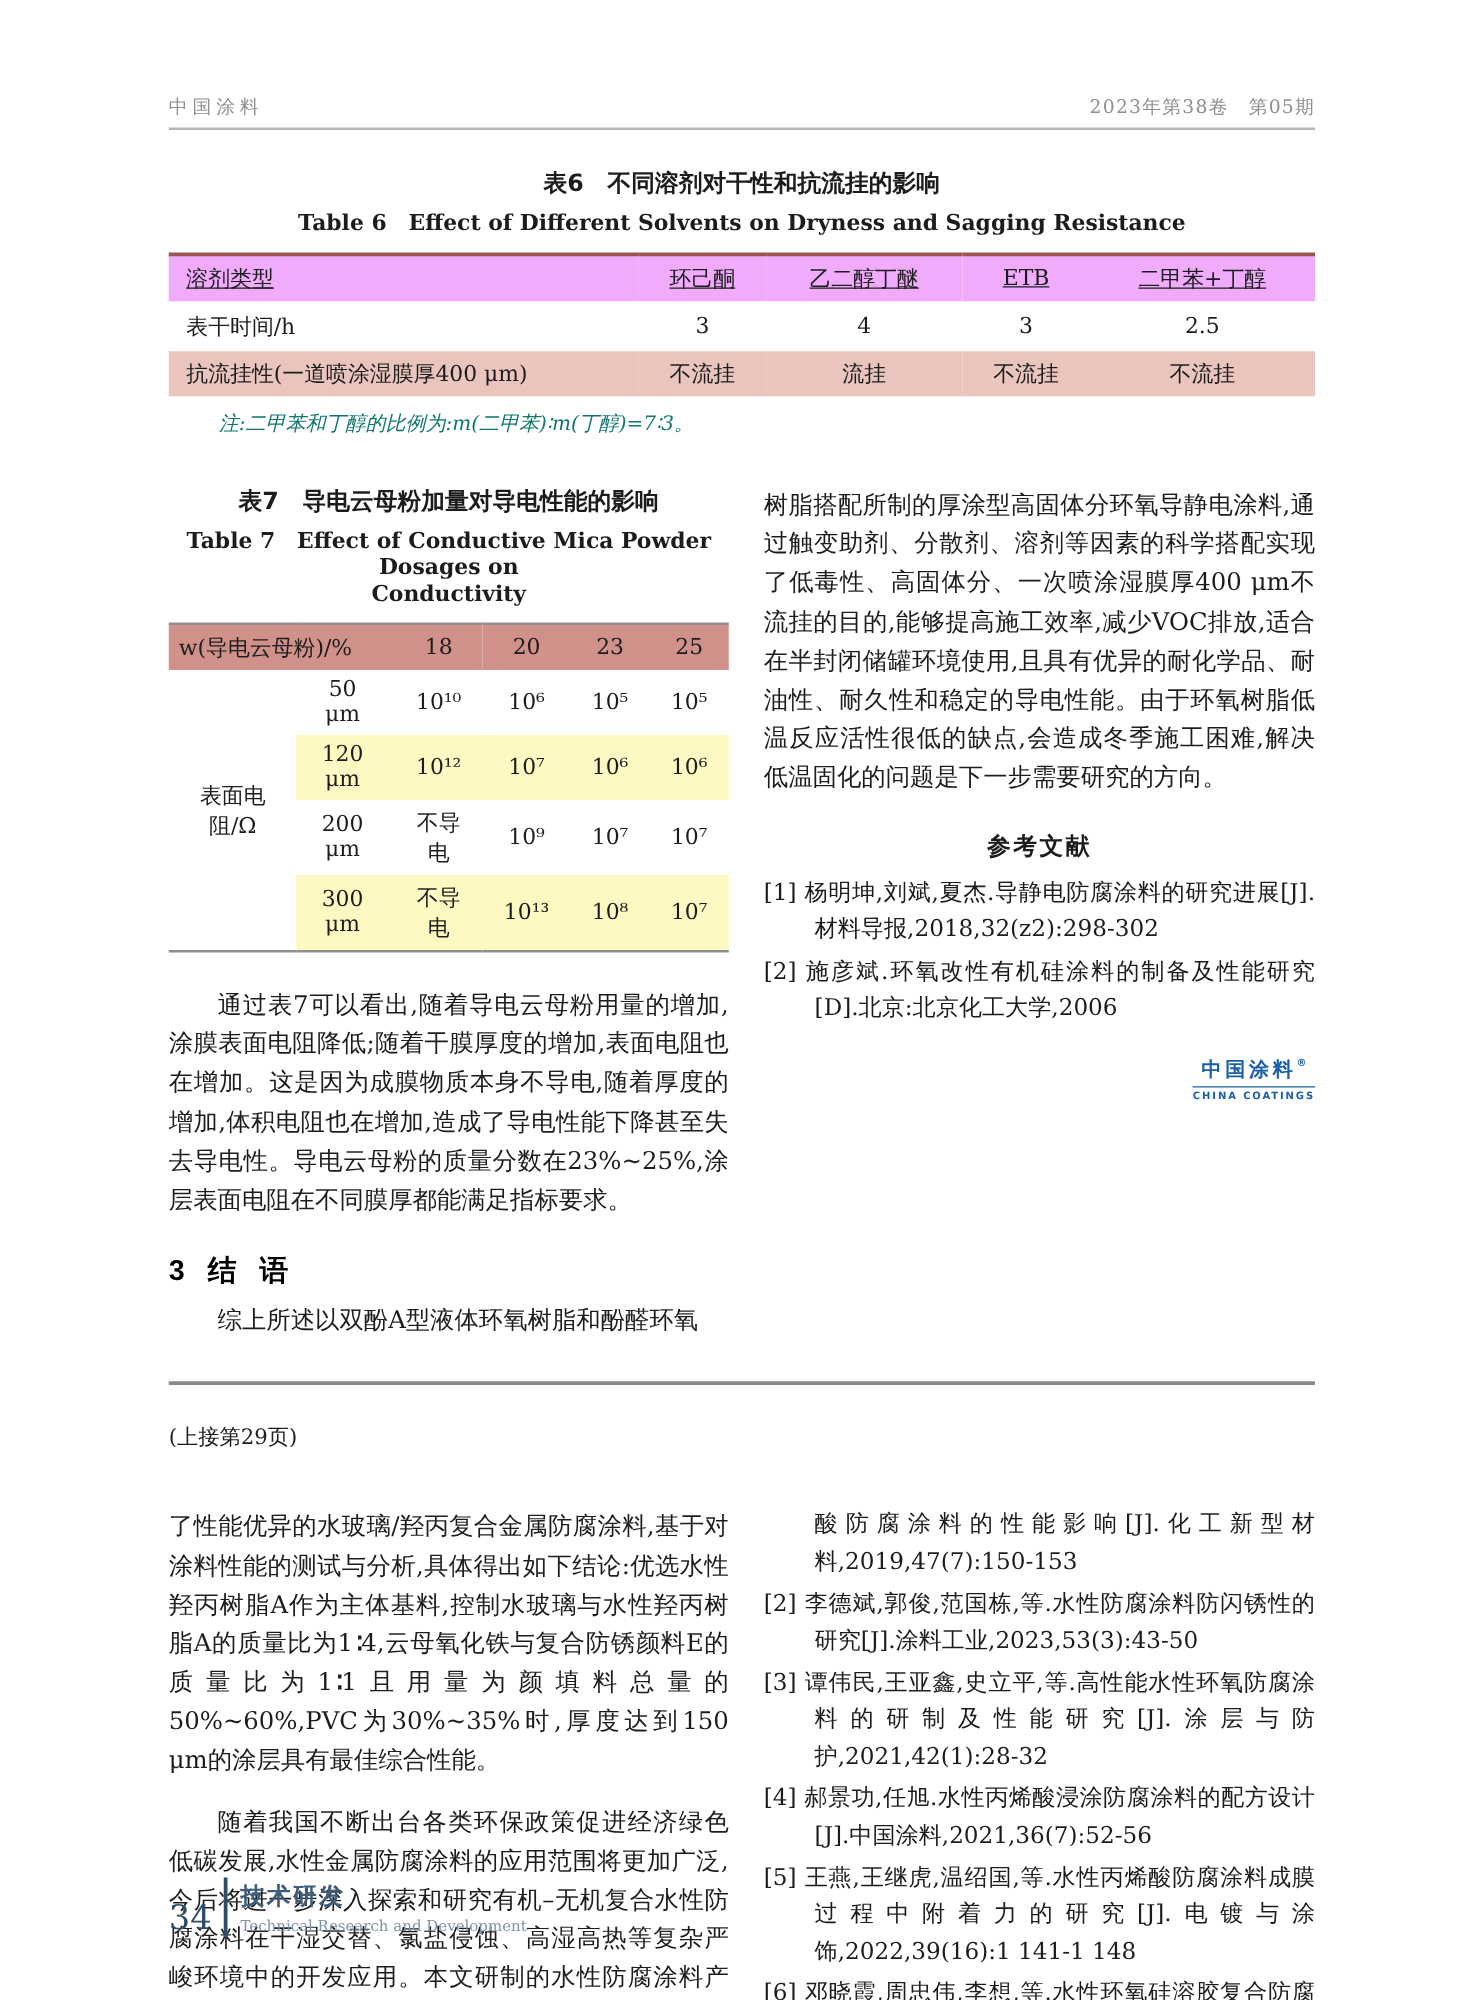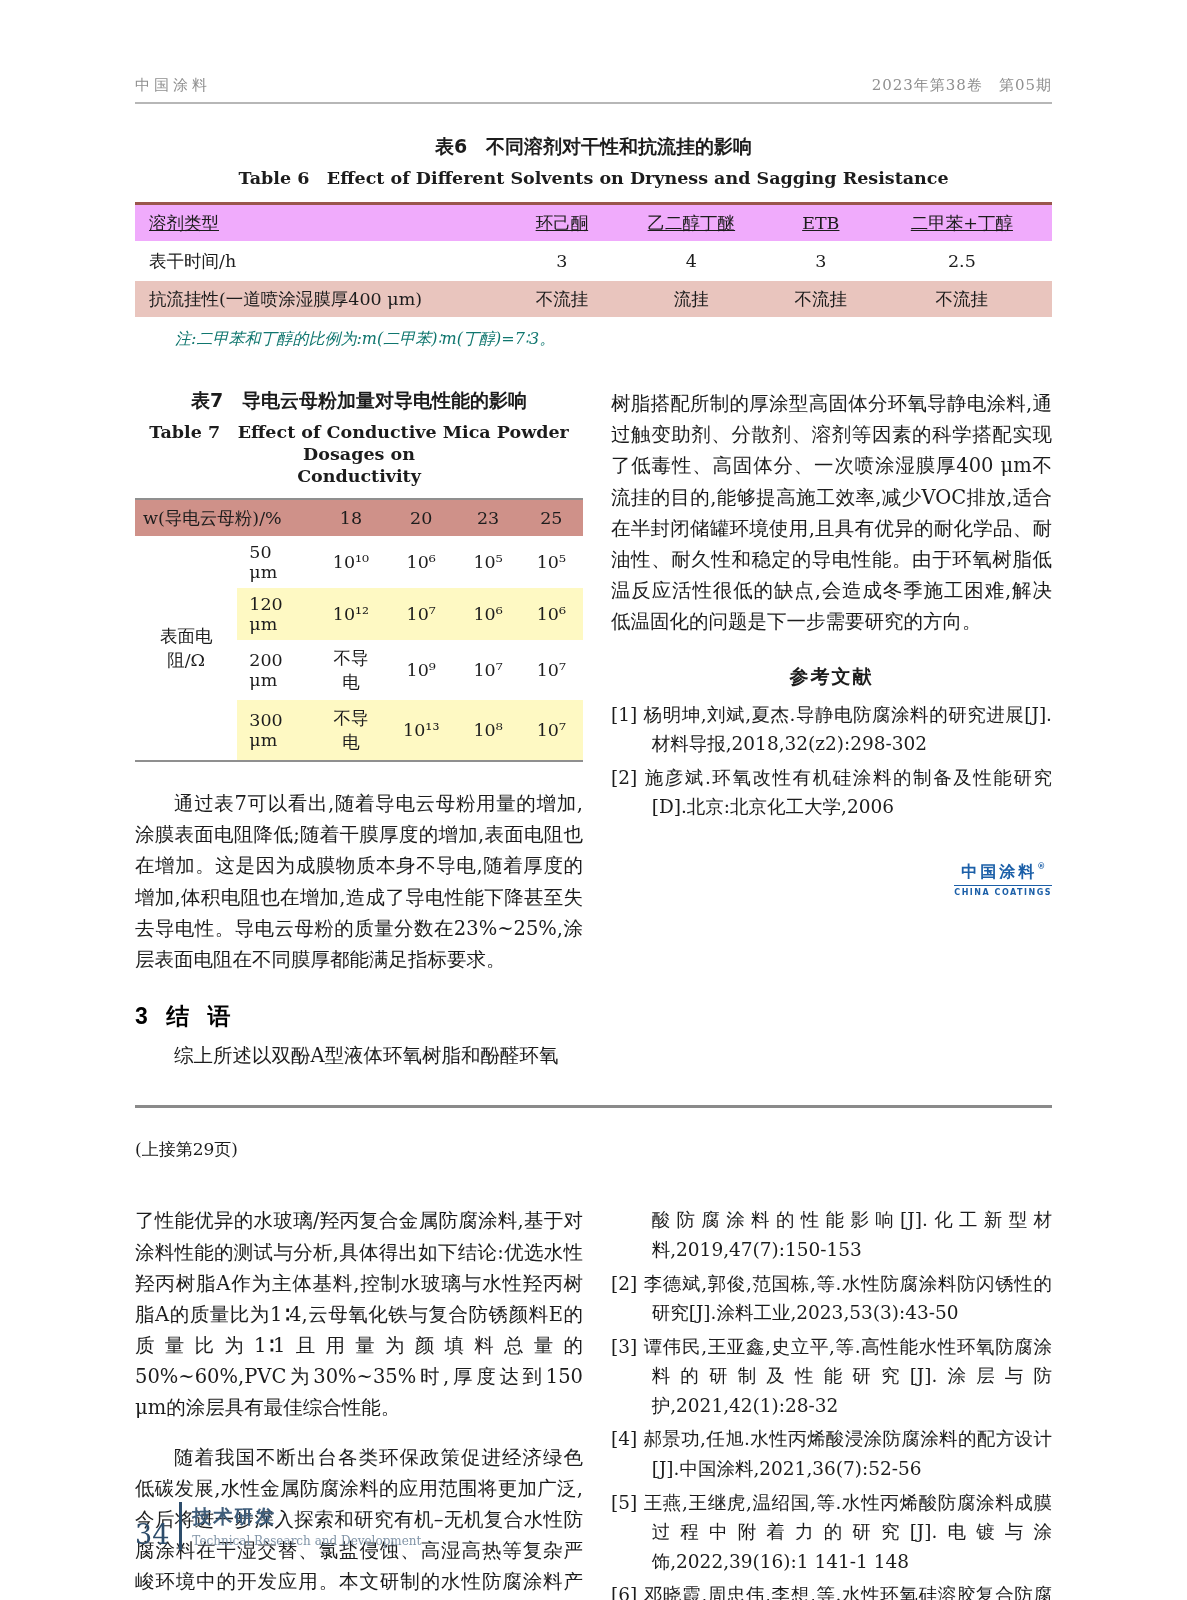--- a/index.html
+++ b/index.html
@@ -38,21 +38,21 @@
   .cols{display:flex;gap:28px;margin-top:38px;align-items:flex-start;}
   .col-l{width:448px;flex:none;}
   .col-r{flex:1;min-width:0;}
 
   
   .t7{margin-top:12px;font-size:17.5px;
       border-top:2px solid #8f8f8f;border-bottom:2px solid #8f8f8f;}
   .t7 th,.t7 td{font-weight:normal;text-align:center;padding:6px 17px;}
   .t7 .t7-label{text-align:left;padding-left:8px;}
   .t7-group{width:27%;}
-  .t7 .thick{text-align:left;padding-left:12px;width:19%;}
+  .t7 .thick{text-align:center;padding-left:12px;width:19%;}
   .t7-head{background:#cf9189;}
   .t7-pink td{background:#fef9c3;}
   .t7-title-en2{font-weight:bold;font-size:17.5px;text-align:center;margin-top:2px;}
 
   
   .para{font-size:19.5px;line-height:1.6;text-align:justify;margin-top:18px;}
   .indent{text-indent:2em;}
   .noindent{text-indent:0;}
 
   
@@ -60,21 +60,21 @@
     font-family:Liberation Sans, sans-serif;word-spacing:12px;}
 
   
   .refs-title{font-weight:bold;font-size:19px;text-align:center;margin:26px 0 10px 0;
     font-family:"DejaVu Sans","Liberation Sans",sans-serif;letter-spacing:2px;}
   .ref{font-size:18.5px;line-height:1.6;text-align:justify;margin-top:4px;}
   .hang{padding-left:2.2em;text-indent:-2.2em;}
   .cont{padding-left:2.2em;text-indent:0;}
 
   
-  .logo-wrap{text-align:right;margin-top:40px;}
+  .logo-wrap{text-align:right;margin-top:24px;}
   .logo{display:inline-block;text-align:center;color:#1b5fa8;}
   .logo-zh{font-weight:bold;font-size:16px;letter-spacing:3px;
     font-family:"DejaVu Sans","Liberation Sans",sans-serif;
     border-bottom:1px solid #1b5fa8;padding-bottom:2px;}
   .logo-reg{font-size:8px;vertical-align:top;letter-spacing:0;}
   .logo-en{font-size:8px;letter-spacing:1.5px;margin-top:2px;
     font-family:"DejaVu Sans","Liberation Sans",sans-serif;font-weight:bold;}
 
   
   .mid-divider{border-top:3px solid #8a8a8a;margin-top:34px;}

